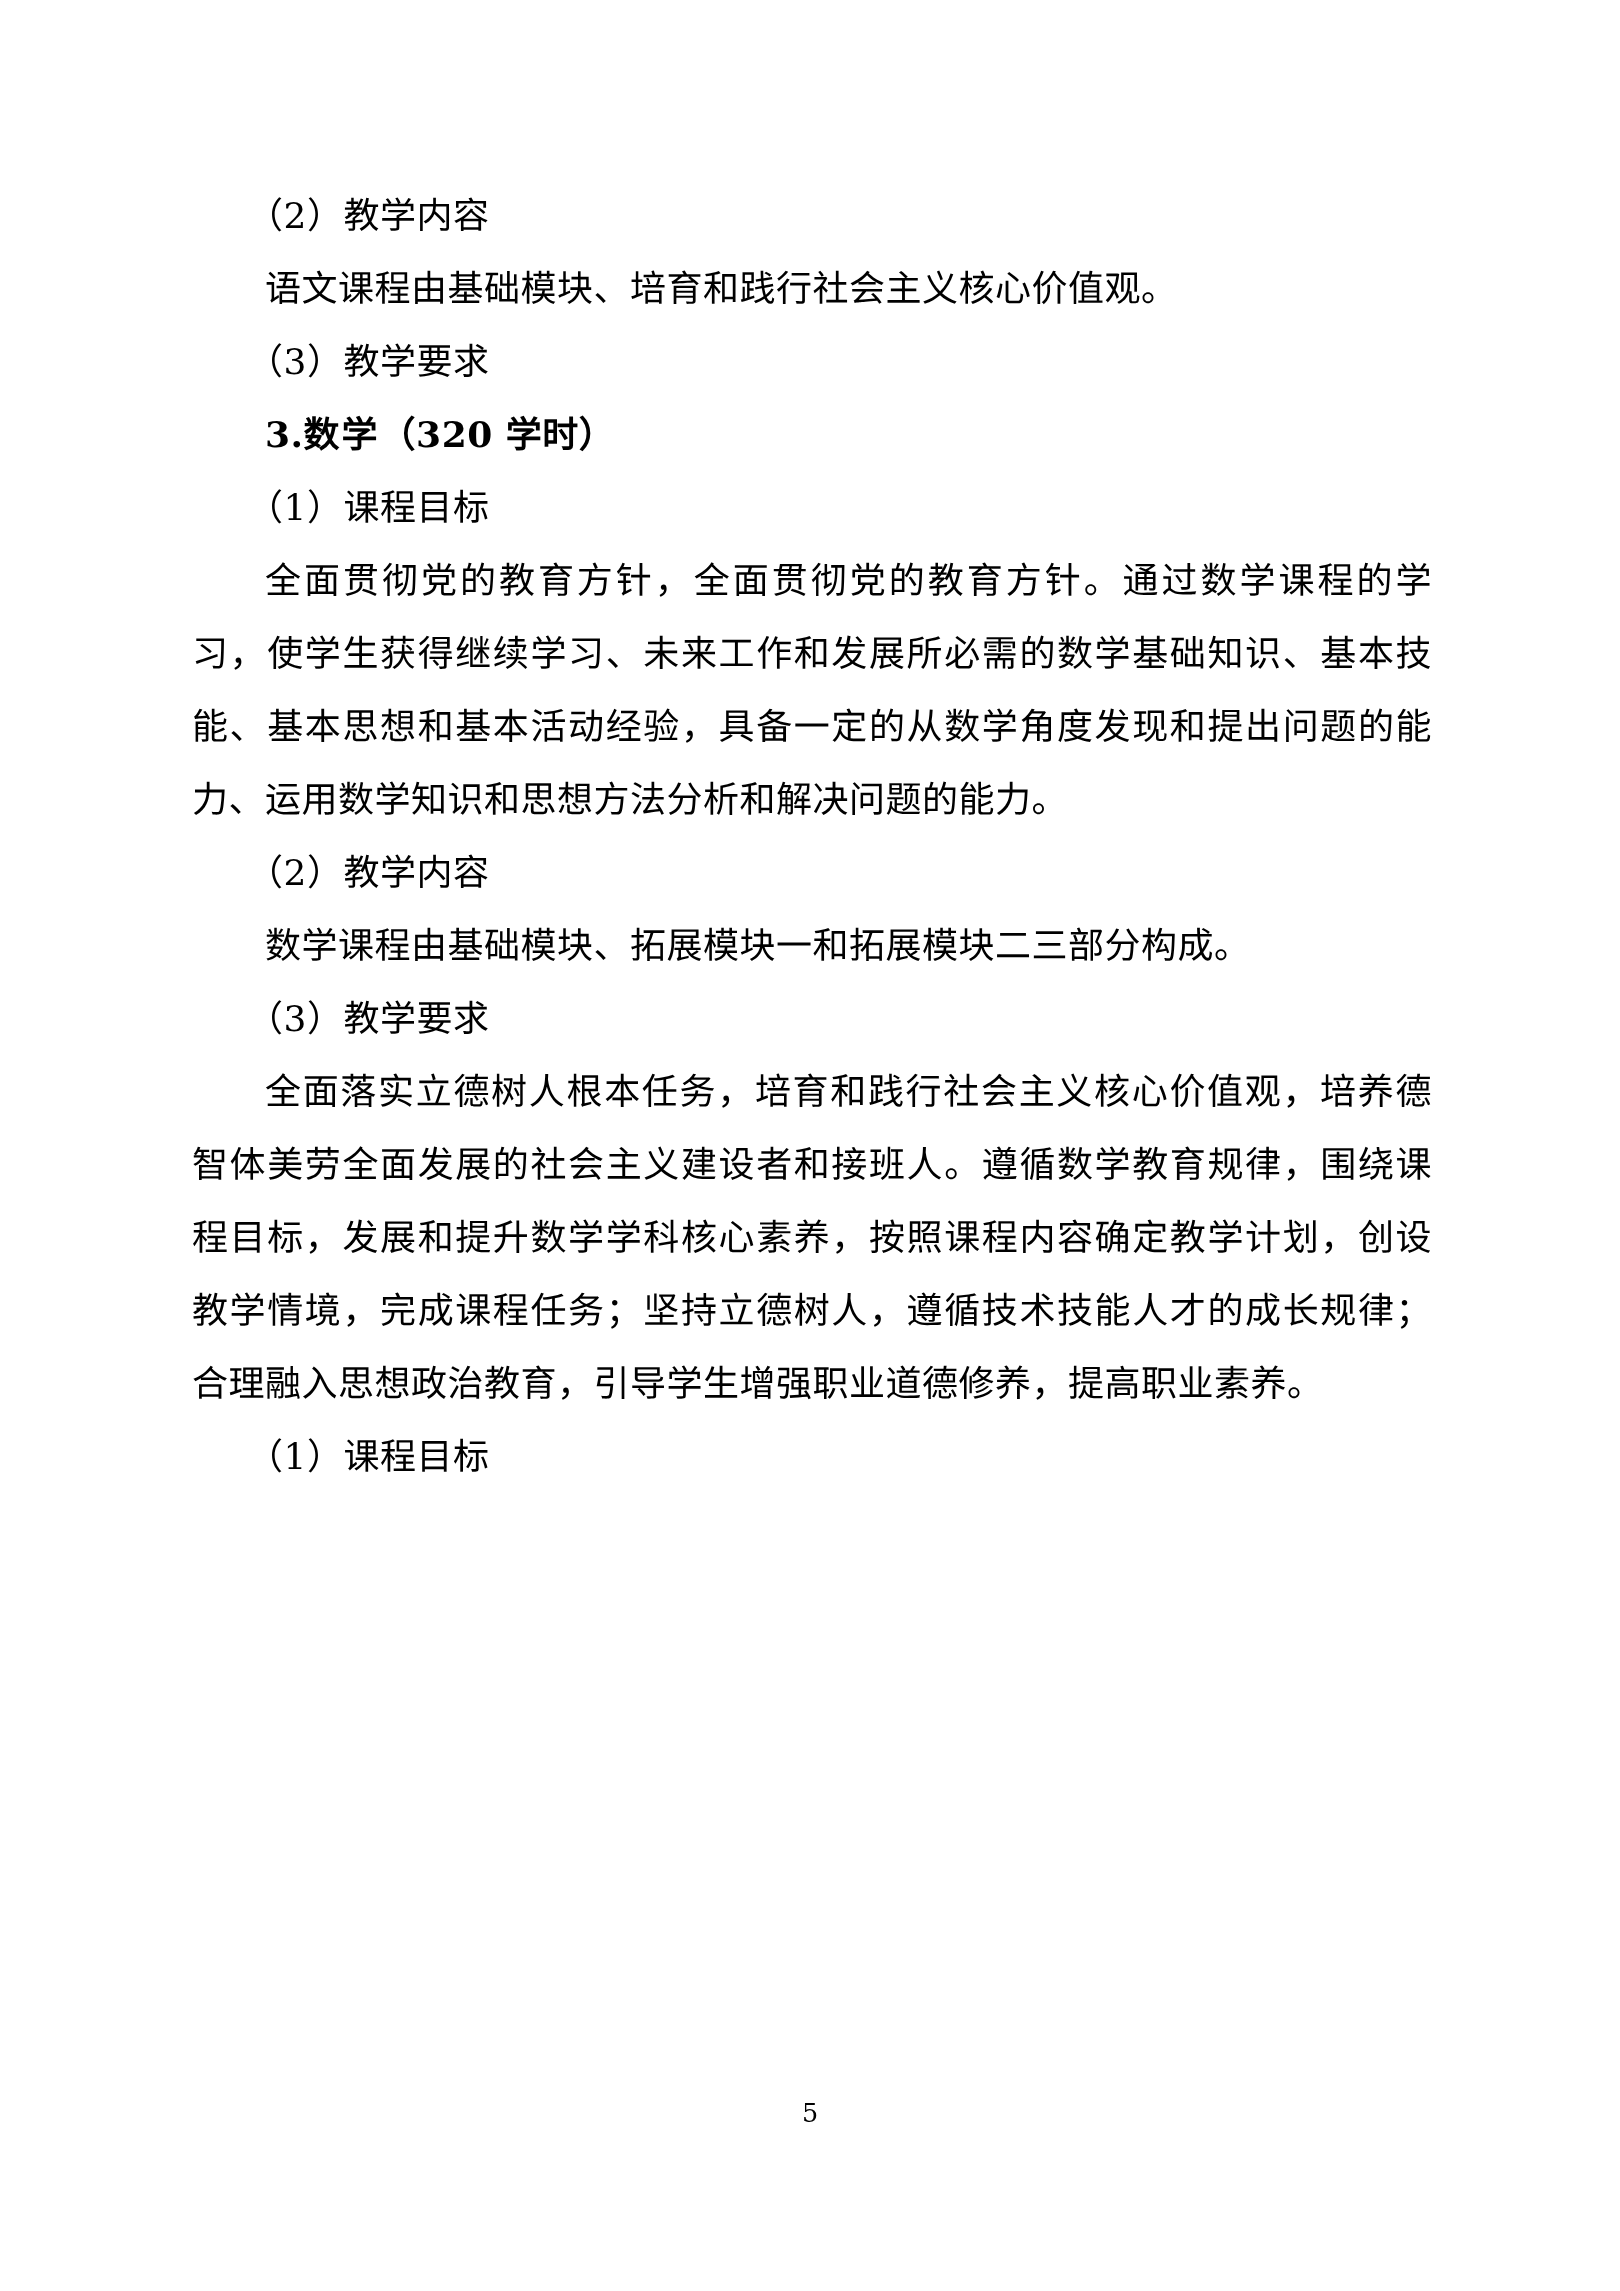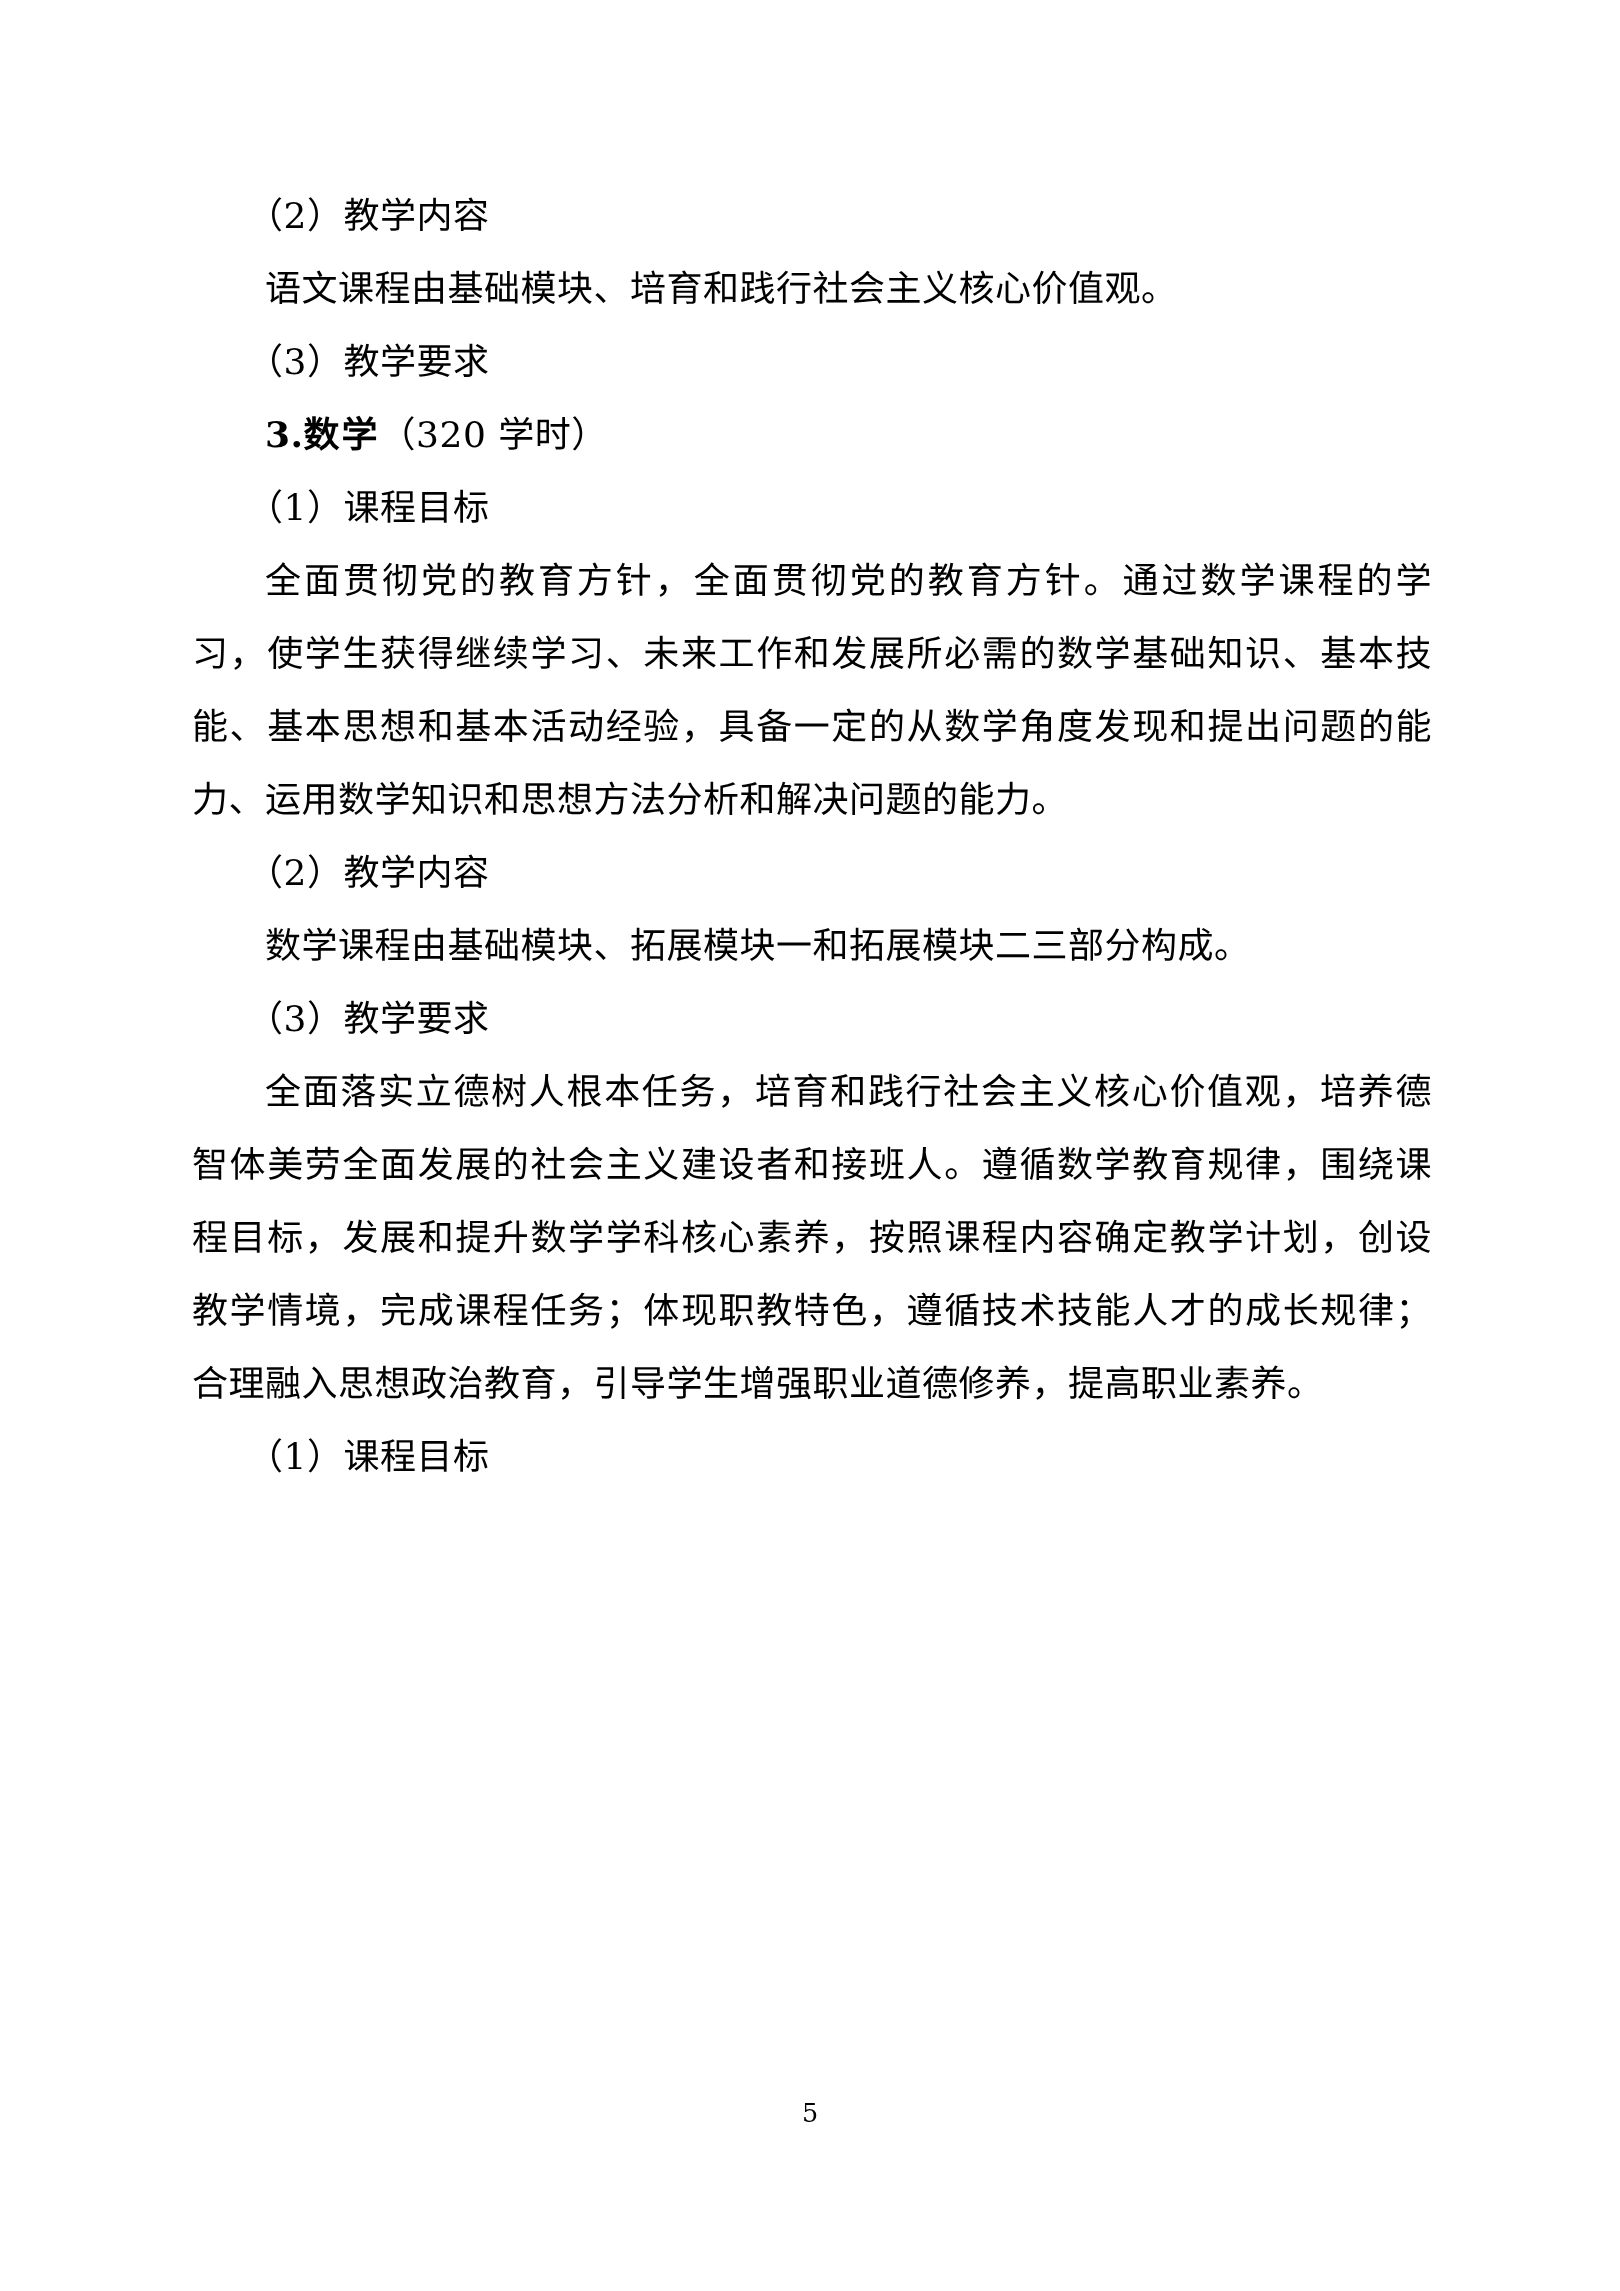--- a/index.html
+++ b/index.html
@@ -44,21 +44,21 @@
   }
   .heading .hnum {
     font-family: "DejaVu Serif", "Liberation Serif", serif;
     font-weight: bold;
   }
   .heading .hname {
     font-weight: bold;
     letter-spacing: 2px;
   }
   .heading .hhours {
-    font-weight: normal;
+    font-weight: bold;
   }
   .page-number {
     position: absolute;
     left: 0;
     right: 0;
     top: 2086px;
     text-align: center;
     font-size: 25.5px;
     font-family: "DejaVu Serif", "Liberation Serif", serif;
     color: #000000;
@@ -83,21 +83,21 @@
     <p class="indent-paren">（1）课程目标</p>
 
     <p class="indent">全面贯彻党的教育方针，全面贯彻党的教育方针。通过数学课程的学习，使学生获得继续学习、未来工作和发展所必需的数学基础知识、基本技能、基本思想和基本活动经验，具备一定的从数学角度发现和提出问题的能力、运用数学知识和思想方法分析和解决问题的能力。</p>
 
     <p class="indent-paren">（2）教学内容</p>
 
     <p class="indent">数学课程由基础模块、拓展模块一和拓展模块二三部分构成。</p>
 
     <p class="indent-paren">（3）教学要求</p>
 
-    <p class="indent">全面落实立德树人根本任务，培育和践行社会主义核心价值观，培养德智体美劳全面发展的社会主义建设者和接班人。遵循数学教育规律，围绕课程目标，发展和提升数学学科核心素养，按照课程内容确定教学计划，创设教学情境，完成课程任务；体现职教特色，遵循技术技能人才的成长规律；合理融入思想政治教育，引导学生增强职业道德修养，提高职业素养。</p>
+    <p class="indent">全面落实立德树人根本任务，培育和践行社会主义核心价值观，培养德智体美劳全面发展的社会主义建设者和接班人。遵循数学教育规律，围绕课程目标，发展和提升数学学科核心素养，按照课程内容确定教学计划，创设教学情境，完成课程任务；坚持立德树人，遵循技术技能人才的成长规律；合理融入思想政治教育，引导学生增强职业道德修养，提高职业素养。</p>
 
 
     <p class="indent-paren">（1）课程目标</p>
 
   </div>
 
   <div class="page-number">5</div>
 
 </div>
 

